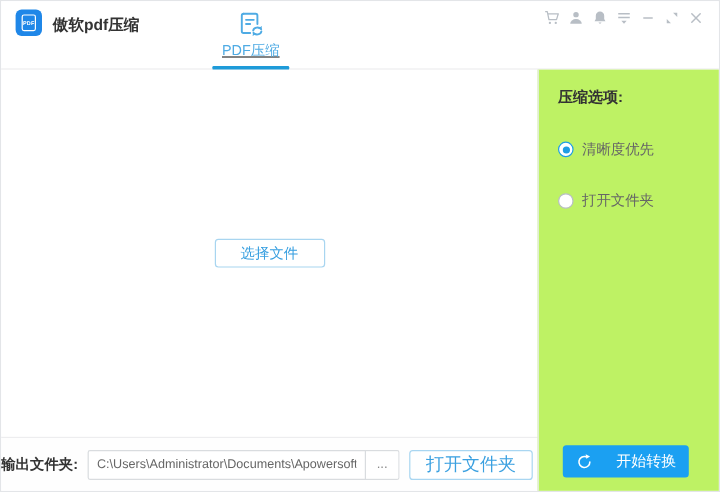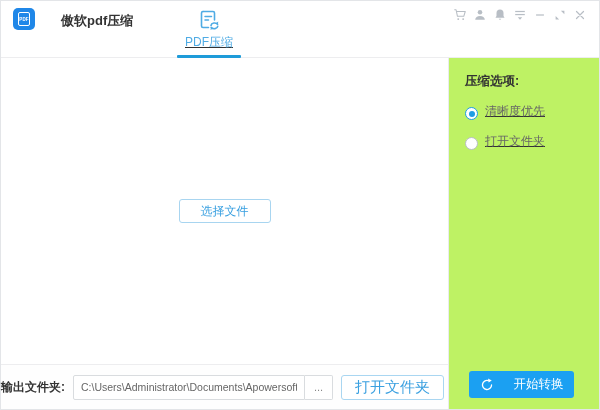--- a/index.html
+++ b/index.html
@@ -22,21 +22,21 @@
   .brand { display:flex; align-items:center; margin:7px 0 0 12px; }
   .logo {
     width:22px; height:22px; border-radius:5px; background:#1f87e8;
     display:flex; align-items:center; justify-content:center; flex:0 0 22px;
   }
   .logo-doc {
     width:12px; height:14px; border:1px solid #fff; border-radius:2px;
     display:flex; align-items:center; justify-content:center;
     font-size:4.5px; font-weight:bold; color:#fff; letter-spacing:0.2px;
   }
-  .app-title { font-size:13px; font-weight:bold; color:#333; margin-left:26px; margin-top:3px; }
+  .app-title { font-size:13px; font-weight:bold; color:#333; margin-left:9px; margin-top:3px; }
   .tab {
     position:absolute; left:170px; top:0; width:76px; height:57px;
     display:flex; flex-direction:column; align-items:center; cursor:pointer;text-decoration:underline;
   }
   .tab-icon { margin-top:6px; }
   .tab-label { font-size:12px; color:#4fabe4; margin-top:1px; }
   .tab-underline {
     position:absolute; bottom:0; left:6px; right:6px; height:3px;
     background:#1e9bd9; border-radius:1px;
   }
@@ -79,21 +79,21 @@
     margin-left:8px; height:25px; padding:0 13px; background:#fff;
     border:1px solid #a9d6f1; border-radius:3px; color:#3aa0e0;
     font-size:15px; cursor:pointer; font-family:inherit; white-space:nowrap;
   }
   
   .sidebar {
     flex:1; background:#bef264; border-left:1px solid #e9ebee;
     position:relative; padding:15px 14px 0 16px;
   }
   .options-title { font-size:12.5px; font-weight:bold; color:#333; }
-  .radio-row { display:flex; align-items:flex-end; margin-top:13px; cursor:pointer;text-decoration:underline; }
+  .radio-row { display:flex; align-items:center; margin-top:26px; cursor:pointer; }
   .radio {
     width:13px; height:13px; border-radius:50%; flex:0 0 13px;
     border:1px solid #b8bec5; background:#fff; position:relative;
   }
   .radio.checked { border-color:#1e9de4; }
   .radio.checked::after {
     content:""; position:absolute; left:2.5px; top:2.5px;
     width:6px; height:6px; border-radius:50%; background:#1e9de4;
   }
   .radio-label { font-size:12px; color:#666; margin-left:7px; white-space:nowrap; }

